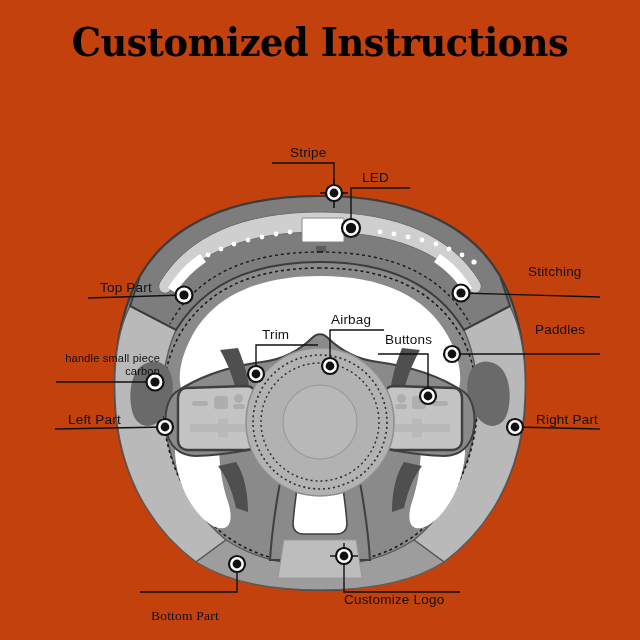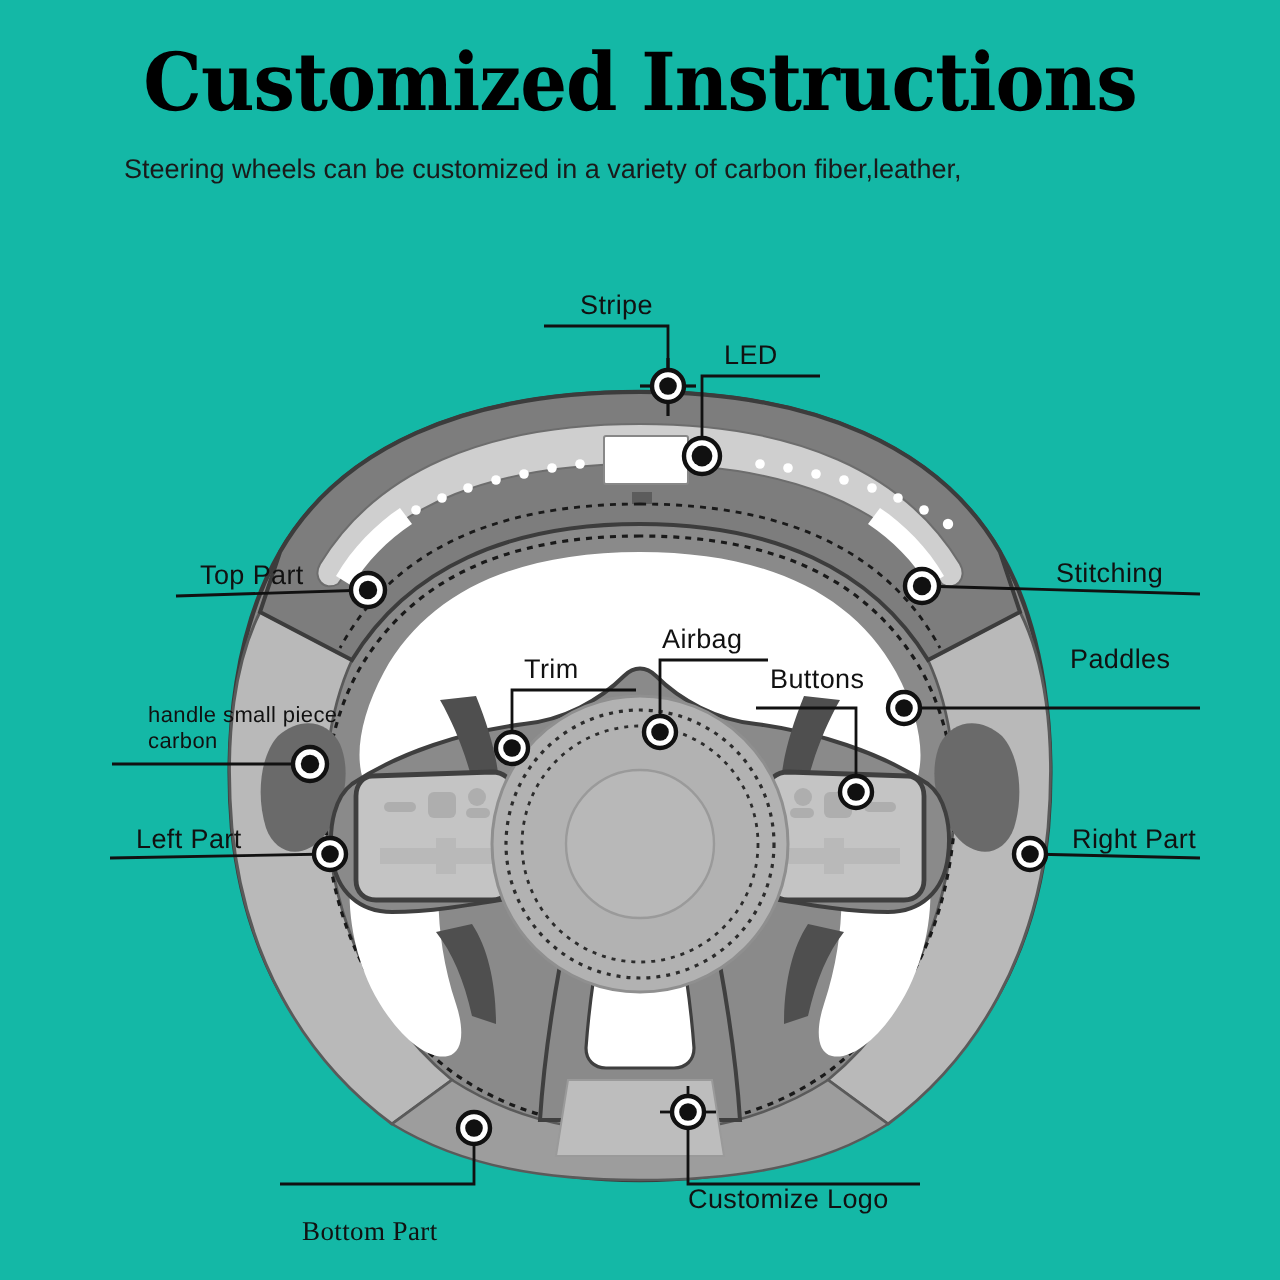--- a/index.html
+++ b/index.html
@@ -2,21 +2,21 @@
 <html><head>
 <meta charset="utf-8">
 <style>
   html,body{margin:0;padding:0;background:#ffffff;}
   body{
     width:640px;height:640px;overflow:hidden;
     font-family:"Liberation Sans", sans-serif;
     color:#111;
     position:relative;
   }
-  #page{position:relative;width:640px;height:640px;background:#14b8a6;}
+  #page{position:relative;width:640px;height:640px;background:#c2410c;}
 
   .title{
     position:absolute;left:0;top:18px;width:640px;text-align:center;
     font-family:"DejaVu Serif", serif;
     font-weight:700;
     font-size:40px;
     letter-spacing:-0.5px;
     transform:scaleX(0.92);
     color:#000;
     white-space:nowrap;
@@ -42,21 +42,20 @@
   svg.diagram{position:absolute;left:0;top:0;width:640px;height:640px;}
 </style>
 </head>
 <body>
 
 <div id="page">
 
   <div class="title">Customized Instructions</div>
 
   <div class="subtitle">
-    <div>Steering wheels can be customized in a variety of carbon fiber,leather,</div>
   </div>
 
   <svg class="diagram" viewBox="0 0 640 640">
     <defs>
 
       <clipPath id="wheelClip">
         <path d="M320,196
                  C 408,196 470,224 500,276
                  C 522,314 528,366 524,414
                  C 518,474 492,524 448,554
@@ -337,22 +336,22 @@
       <g>
         <circle cx="344" cy="556" r="8" fill="#ffffff" stroke="#111" stroke-width="2.2"></circle>
         <circle cx="344" cy="556" r="4.4" fill="#111"></circle>
       </g>
     </g>
   </svg>
 
   <div class="lbl" style="left:290px;top:145px;">Stripe</div>
   <div class="lbl" style="left:362px;top:170px;">LED</div>
   <div class="lbl" style="left:100px;top:280px;">Top Part</div>
-  <div class="lbl" style="left:528px;top:279px;">Stitching</div>
-  <div class="lbl small" style="left:74px;top:352px;width:100px;white-space:normal;text-align:left;">handle small piece carbon</div>
+  <div class="lbl" style="left:528px;top:264px;">Stitching</div>
+  <div class="lbl small" style="left:60px;top:352px;width:100px;white-space:normal;text-align:right;">handle small piece carbon</div>
   <div class="lbl" style="left:262px;top:327px;">Trim</div>
   <div class="lbl" style="left:331px;top:312px;">Airbag</div>
   <div class="lbl" style="left:385px;top:332px;">Buttons</div>
   <div class="lbl" style="left:535px;top:322px;">Paddles</div>
   <div class="lbl" style="left:68px;top:412px;">Left Part</div>
   <div class="lbl" style="left:536px;top:412px;">Right Part</div>
   <div class="lbl" style="left:151px;top:608px;font-family:Liberation Serif, serif;">Bottom Part</div>
   <div class="lbl" style="left:344px;top:592px;">Customize Logo</div>
 
 </div>

